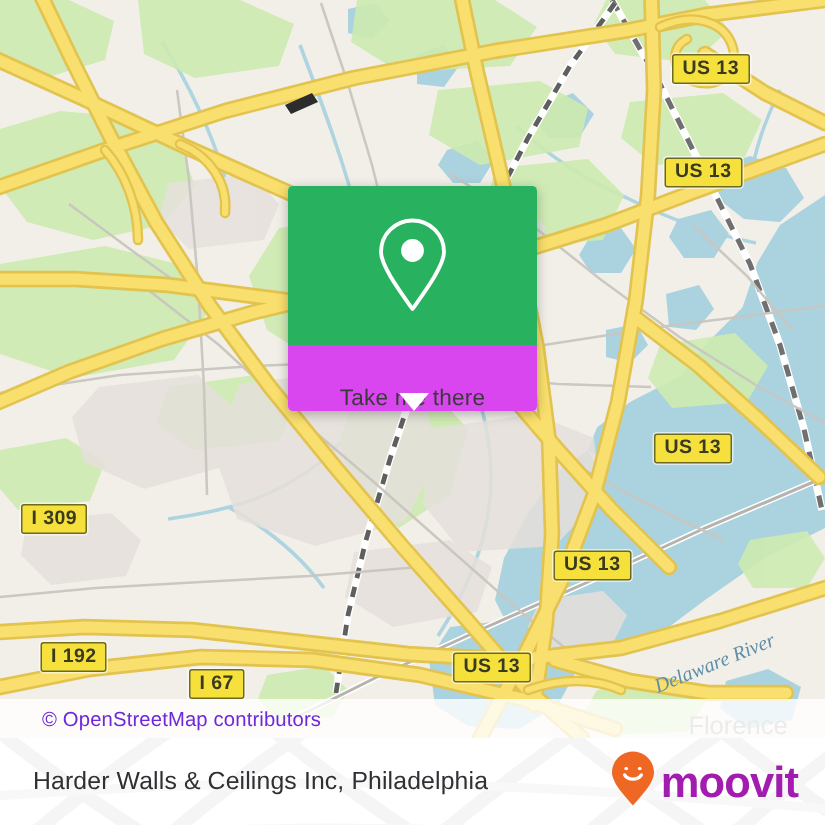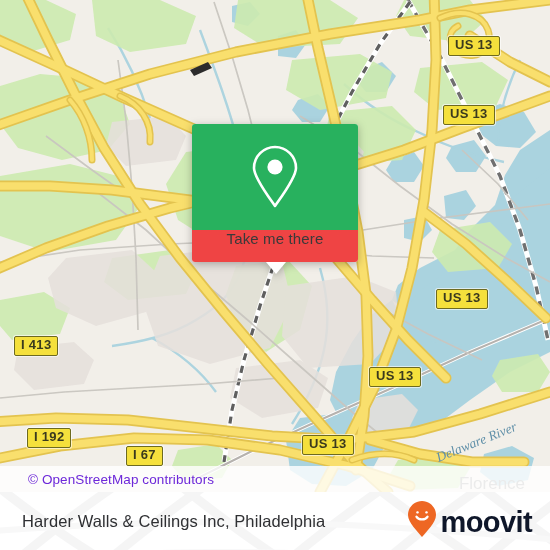--- a/index.html
+++ b/index.html
@@ -30,21 +30,21 @@
     position:absolute;left:192px;top:124px;width:166px;
     filter:drop-shadow(0 2px 4px rgba(0,0,0,.28));
   }
   #popup-inner{position:relative;border-radius:3px;overflow:hidden;background:#fff;}
   #popup-head{
     height:106px;background:#28b15e;
     display:flex;align-items:center;justify-content:center;
   }
   #popup-head svg{display:block;}
   #popup-foot{
-    height:32px;background:#ef4444;display:flex;align-items:flex-start;justify-content:center;
+    height:44px;background:#d946ef;display:flex;align-items:flex-end;justify-content:center;
   }
   #popup-foot .cta{
     font-size:15px;color:#3a3a3a;letter-spacing:.15px;white-space:nowrap;
   }
   #popup-tail{
     position:absolute;left:74px;top:138px;width:0;height:0;
     border-left:10px solid transparent;border-right:10px solid transparent;
     border-top:12px solid #fff;
   }
 
@@ -57,21 +57,21 @@
   #footer-row{
     position:absolute;left:0;top:0;width:550px;height:58px;
     display:flex;align-items:center;justify-content:space-between;
     padding:0 18px 0 22px;box-sizing:border-box;text-align:right;
   }
   #place-title{
     font-size:16.5px;color:#2f3033;letter-spacing:.1px;white-space:nowrap;
   }
   #brand{display:flex;align-items:center;gap:4px;}
   #brand .wordmark{
-    font-size:29px;color:#0f172a;font-weight:700;letter-spacing:-.6px;
+    font-size:29px;color:#a21caf;font-weight:700;letter-spacing:-.6px;
     line-height:1;position:relative;top:1px;
   }
 </style>
 </head>
 <body>
 
 <div id="root">
 
   <div id="map-area">
 
@@ -227,21 +227,21 @@
         <text id="lbl-florence" x="492" y="489" text-anchor="middle" fill="#9b9b9b" font-size="17" font-family="Liberation Sans, sans-serif">Florence</text>
       </g>
     </svg>
 
     <div id="shield-layer">
         <div style="position: absolute; left: 448px; top: 36px; background: rgb(245, 224, 60); border: 1.6px solid rgb(109, 106, 32); border-radius: 2px; padding: 1px 6px 2px; font: 700 13px / 1.15 &quot;Liberation Sans&quot;, sans-serif; color: rgb(58, 58, 30); letter-spacing: 0.3px; white-space: nowrap; box-shadow: rgba(255, 255, 255, 0.6) 0px 0px 0px 1px;"><span>US 13</span></div>
         <div style="position: absolute; left: 443px; top: 105px; background: rgb(245, 224, 60); border: 1.6px solid rgb(109, 106, 32); border-radius: 2px; padding: 1px 6px 2px; font: 700 13px / 1.15 &quot;Liberation Sans&quot;, sans-serif; color: rgb(58, 58, 30); letter-spacing: 0.3px; white-space: nowrap; box-shadow: rgba(255, 255, 255, 0.6) 0px 0px 0px 1px;"><span>US 13</span></div>
         <div style="position: absolute; left: 436px; top: 289px; background: rgb(245, 224, 60); border: 1.6px solid rgb(109, 106, 32); border-radius: 2px; padding: 1px 6px 2px; font: 700 13px / 1.15 &quot;Liberation Sans&quot;, sans-serif; color: rgb(58, 58, 30); letter-spacing: 0.3px; white-space: nowrap; box-shadow: rgba(255, 255, 255, 0.6) 0px 0px 0px 1px;"><span>US 13</span></div>
         <div style="position: absolute; left: 369px; top: 367px; background: rgb(245, 224, 60); border: 1.6px solid rgb(109, 106, 32); border-radius: 2px; padding: 1px 6px 2px; font: 700 13px / 1.15 &quot;Liberation Sans&quot;, sans-serif; color: rgb(58, 58, 30); letter-spacing: 0.3px; white-space: nowrap; box-shadow: rgba(255, 255, 255, 0.6) 0px 0px 0px 1px;"><span>US 13</span></div>
         <div style="position: absolute; left: 302px; top: 435px; background: rgb(245, 224, 60); border: 1.6px solid rgb(109, 106, 32); border-radius: 2px; padding: 1px 6px 2px; font: 700 13px / 1.15 &quot;Liberation Sans&quot;, sans-serif; color: rgb(58, 58, 30); letter-spacing: 0.3px; white-space: nowrap; box-shadow: rgba(255, 255, 255, 0.6) 0px 0px 0px 1px;"><span>US 13</span></div>
-        <div style="position: absolute; left: 14px; top: 336px; background: rgb(245, 224, 60); border: 1.6px solid rgb(109, 106, 32); border-radius: 2px; padding: 1px 6px 2px; font: 700 13px / 1.15 &quot;Liberation Sans&quot;, sans-serif; color: rgb(58, 58, 30); letter-spacing: 0.3px; white-space: nowrap; box-shadow: rgba(255, 255, 255, 0.6) 0px 0px 0px 1px;"><span>I 413</span></div>
+        <div style="position: absolute; left: 14px; top: 336px; background: rgb(245, 224, 60); border: 1.6px solid rgb(109, 106, 32); border-radius: 2px; padding: 1px 6px 2px; font: 700 13px / 1.15 &quot;Liberation Sans&quot;, sans-serif; color: rgb(58, 58, 30); letter-spacing: 0.3px; white-space: nowrap; box-shadow: rgba(255, 255, 255, 0.6) 0px 0px 0px 1px;"><span>I 309</span></div>
         <div style="position: absolute; left: 27px; top: 428px; background: rgb(245, 224, 60); border: 1.6px solid rgb(109, 106, 32); border-radius: 2px; padding: 1px 6px 2px; font: 700 13px / 1.15 &quot;Liberation Sans&quot;, sans-serif; color: rgb(58, 58, 30); letter-spacing: 0.3px; white-space: nowrap; box-shadow: rgba(255, 255, 255, 0.6) 0px 0px 0px 1px;"><span>I 192</span></div>
         <div style="position: absolute; left: 126px; top: 446px; background: rgb(245, 224, 60); border: 1.6px solid rgb(109, 106, 32); border-radius: 2px; padding: 1px 6px 2px; font: 700 13px / 1.15 &quot;Liberation Sans&quot;, sans-serif; color: rgb(58, 58, 30); letter-spacing: 0.3px; white-space: nowrap; box-shadow: rgba(255, 255, 255, 0.6) 0px 0px 0px 1px;"><span>I 67</span></div>
       </div>
 
     <div id="attribution">
       <span class="attr-text">© OpenStreetMap contributors</span>
     </div>
 
     <div id="popup">
       <div id="popup-inner">

